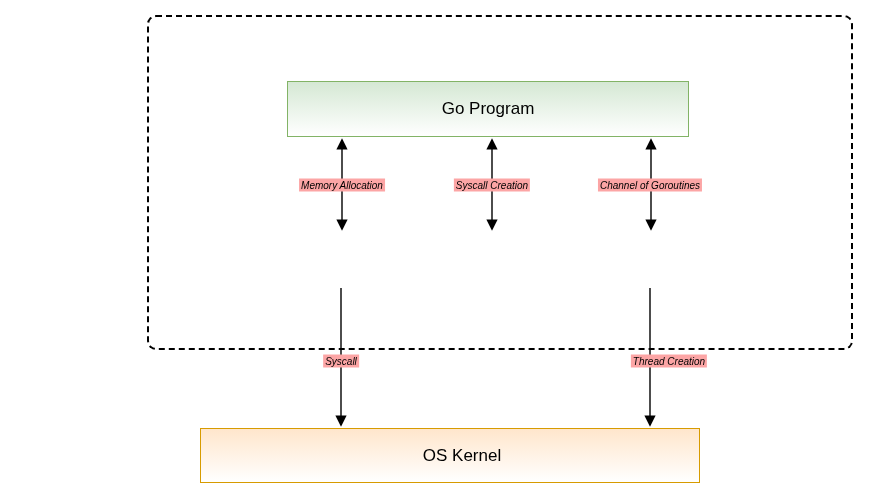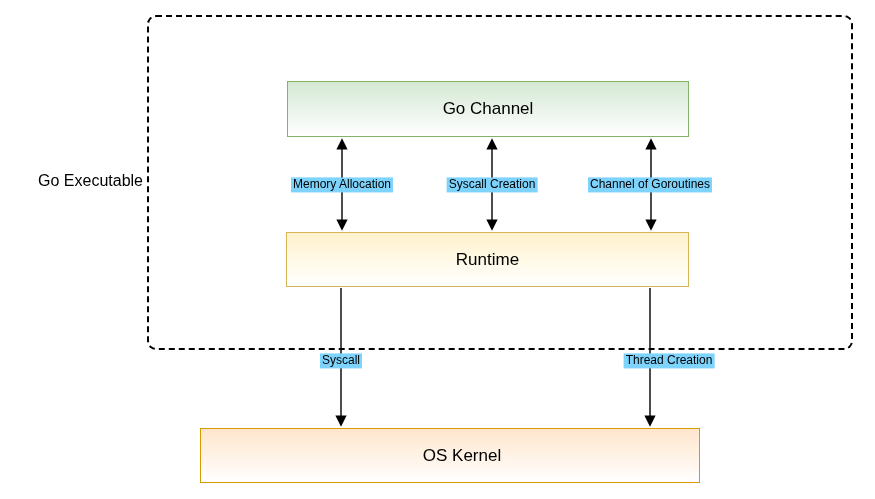--- a/index.html
+++ b/index.html
@@ -83,43 +83,40 @@
     pointer-events: none;
   }
   .arrow-layer line {
     stroke: #000000;
     stroke-width: 1.4;
   }
   
   .edge-label {
     position: absolute;
     transform: translate(-50%, -50%);
-    background: #7dd3fc;
+    background: #fca5a5;
     padding: 1px 2px;
-    font-size: 12px;
+    font-size: 10px;
     color: #000000;
     white-space: nowrap;
     line-height: 1.1;
+    font-style: italic;
   }
 </style>
 </head>
 <body>
 
 <div id="canvas">
 
   <div class="container-box"></div>
-  <div class="container-label">Go Executable</div>
 
   <div class="node node-go-program">
-    <span>Go Channel</span>
+    <span>Go Program</span>
   </div>
 
-  <div class="node node-runtime">
-    <span>Runtime</span>
-  </div>
 
   <div class="node node-os-kernel">
     <span>OS Kernel</span>
   </div>
 
   <svg class="arrow-layer" viewBox="0 0 875 499" xmlns="http://www.w3.org/2000/svg">
     <defs>
       <marker id="arrowhead" viewBox="0 0 10 10" refX="8.5" refY="5" markerWidth="8" markerHeight="8" orient="auto-start-reverse">
         <path d="M0,0 L10,5 L0,10 z" fill="#000000"></path>
       </marker>

